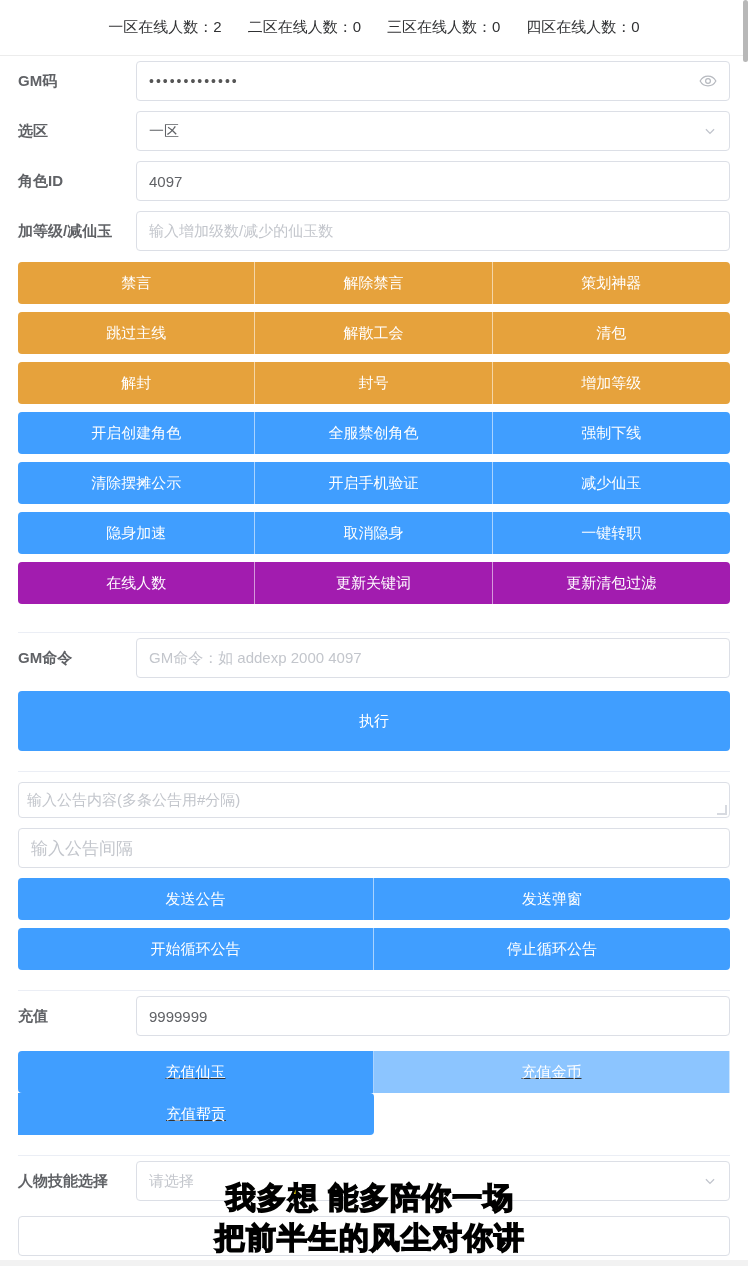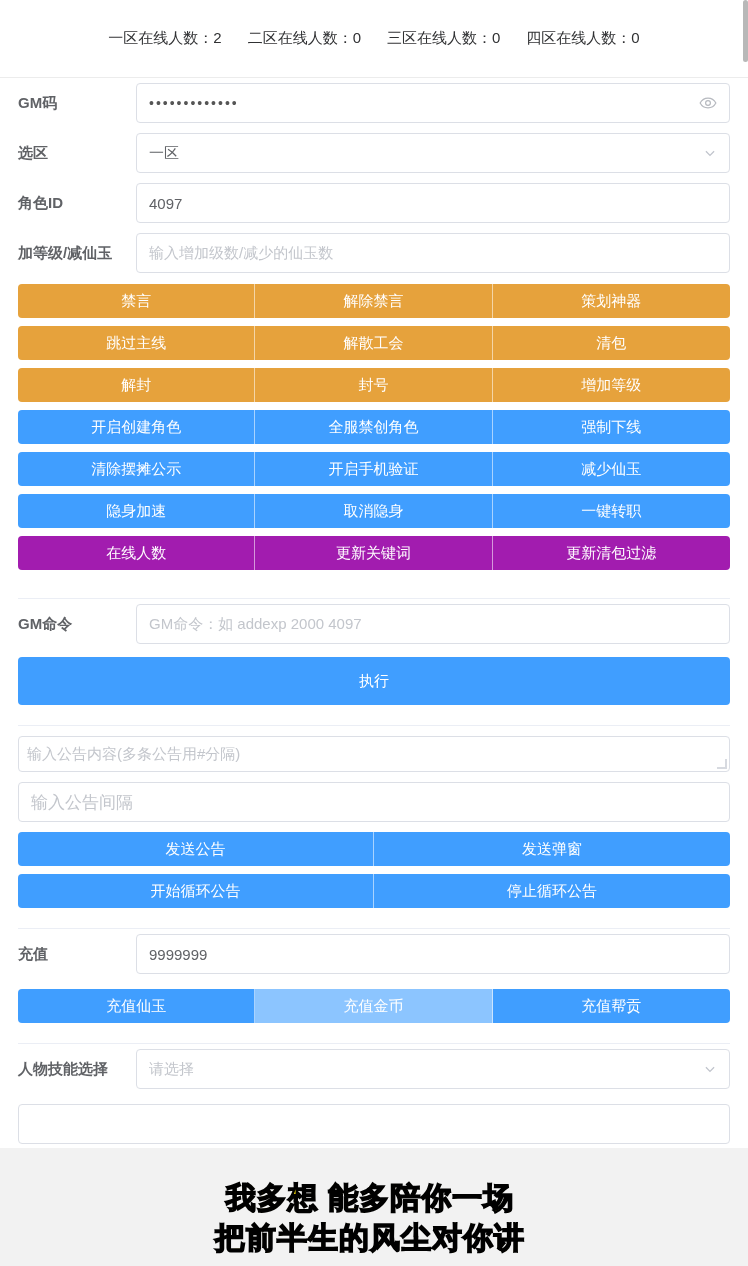--- a/index.html
+++ b/index.html
@@ -10,21 +10,21 @@
   body {
     width: 748px;
     min-height: 1266px;
     font-family: "Liberation Sans", sans-serif;
     font-size: 15px;
     color: #333;
     position: relative;
     overflow-x: hidden;
   }
   .status-bar {
-    height: 78px;
+    height: 56px;
     background: #ffffff;
     border-bottom: 1px solid #ececec;
     display: flex;
     align-items: center;
     justify-content: center;
     gap: 26px;
     font-size: 15px;
     color: #303133;
   }
   .status-item { white-space: nowrap; }
@@ -85,21 +85,21 @@
     color: #c0c4cc;
   }
 
   .btn-grid {
     display: grid;
     grid-template-columns: repeat(3, 1fr);
     gap: 0;
     margin: 6px 18px 0 18px;
   }
   .gbtn {
-    height: 34px;
+    height: 42px;
     display: flex;
     align-items: center;
     justify-content: center;
     color: #ffffff;
     font-size: 15px;
     border: none;
     border-radius: 0;
     cursor: pointer;
     margin: 0 0 8px 0;
     border-right: 1px solid rgba(255,255,255,0.55);
@@ -109,21 +109,21 @@
   .gbtn.endr { border-radius: 0 4px 4px 0; }
   .orange { background: #e6a23c; }
   .blue { background: #409eff; }
   .red { background: #a21caf; }
 
   .divider-gap { height: 16px; }
   .hr { height: 1px; background: #ebeef5; margin: 4px 18px 0 18px; }
 
   .wide-btn {
     margin: 8px 18px 0 18px;
-    height: 48px;
+    height: 60px;
     border-radius: 4px;
     background: #409eff;
     color: #fff;
     display: flex;
     align-items: center;
     justify-content: center;
     font-size: 15px;
     cursor: pointer;
   }
 
@@ -164,22 +164,23 @@
   .half-grid .gbtn { margin-bottom: 0; }
   .half-grid-2 {
     display: grid;
     grid-template-columns: 1fr 1fr;
     margin: 8px 18px 0 18px;
   }
   .half-grid-2 .gbtn { margin-bottom: 0; }
 
   .pay-grid {
     display: grid;
-    grid-template-columns: repeat(3, 1fr);
+    grid-template-columns: repeat(2, 1fr);
     margin: 10px 18px 0 18px;
+    text-decoration: underline;
   }
   .pay-grid .gbtn { margin-bottom: 0; }
   .blue-light { background: #8cc5ff; }
 
   .watermark {
     position: absolute;
     left: 0; right: 8px;
     top: 1178px;
     text-align: center;
     pointer-events: none;

